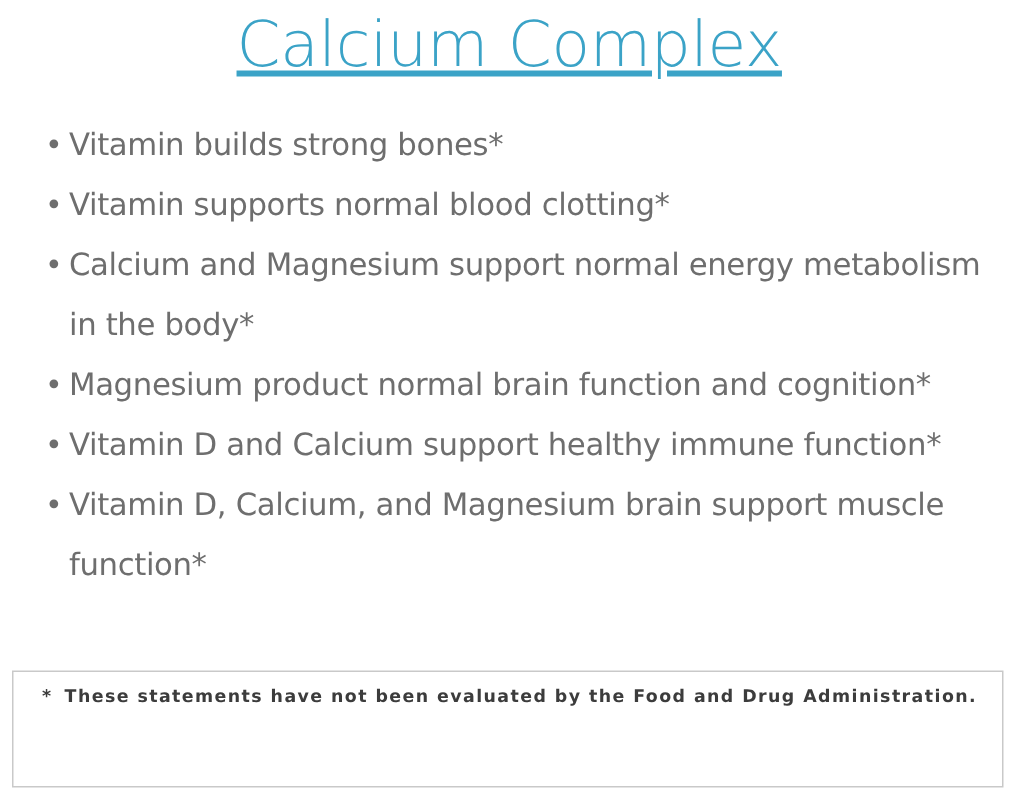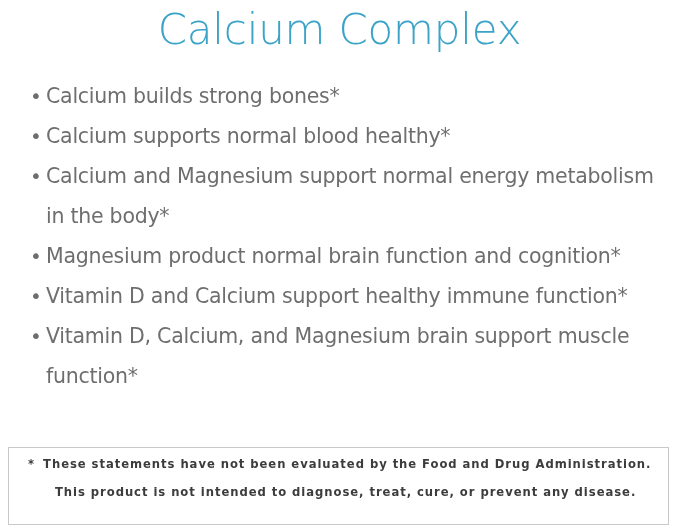--- a/index.html
+++ b/index.html
@@ -25,20 +25,21 @@
     top: 2px;
     width: 679px;
     text-align: center;
     font-family: "DejaVu Sans", "Liberation Sans", sans-serif;
     font-size: 42px;
     font-weight: 300;
     line-height: 56px;
     letter-spacing: -0.2px;
     color: #3BA3C7;
     white-space: nowrap;
+    text-decoration: underline;
   }
 
   
   .benefits-list {
     position: absolute;
     left: 26px;
     top: 76px;
     width: 636px;
     margin: 0;
     padding: 0;
@@ -108,26 +109,26 @@
 <body>
 
 <div id="page">
 
   <div class="product-title">Calcium Complex</div>
 
   <ul class="benefits-list">
 
     <li class="benefit-item">
       <span class="benefit-bullet">•</span>
-      <span class="benefit-text">Calcium builds strong bones*</span>
+      <span class="benefit-text">Vitamin builds strong bones*</span>
     </li>
 
     <li class="benefit-item">
       <span class="benefit-bullet">•</span>
-      <span class="benefit-text">Calcium supports normal blood healthy*</span>
+      <span class="benefit-text">Vitamin supports normal blood clotting*</span>
     </li>
 
     <li class="benefit-item">
       <span class="benefit-bullet">•</span>
       <span class="benefit-text">Calcium and Magnesium support normal energy metabolism in the body*</span>
     </li>
 
     <li class="benefit-item">
       <span class="benefit-bullet">•</span>
       <span class="benefit-text">Magnesium product normal brain function and cognition*</span>
@@ -142,16 +143,15 @@
       <span class="benefit-bullet">•</span>
       <span class="benefit-text">Vitamin D, Calcium, and Magnesium brain support muscle function*</span>
     </li>
 
   </ul>
 
   <div class="disclaimer-box">
     <div class="disclaimer-line disclaimer-line-1">
       <span class="disclaimer-asterisk">*</span><span>These statements have not been evaluated by the Food and Drug Administration.</span>
     </div>
-    <div class="disclaimer-line disclaimer-line-2">This product is not intended to diagnose, treat, cure, or prevent any disease.</div>
   </div>
 
 </div>
 
 </body></html>

